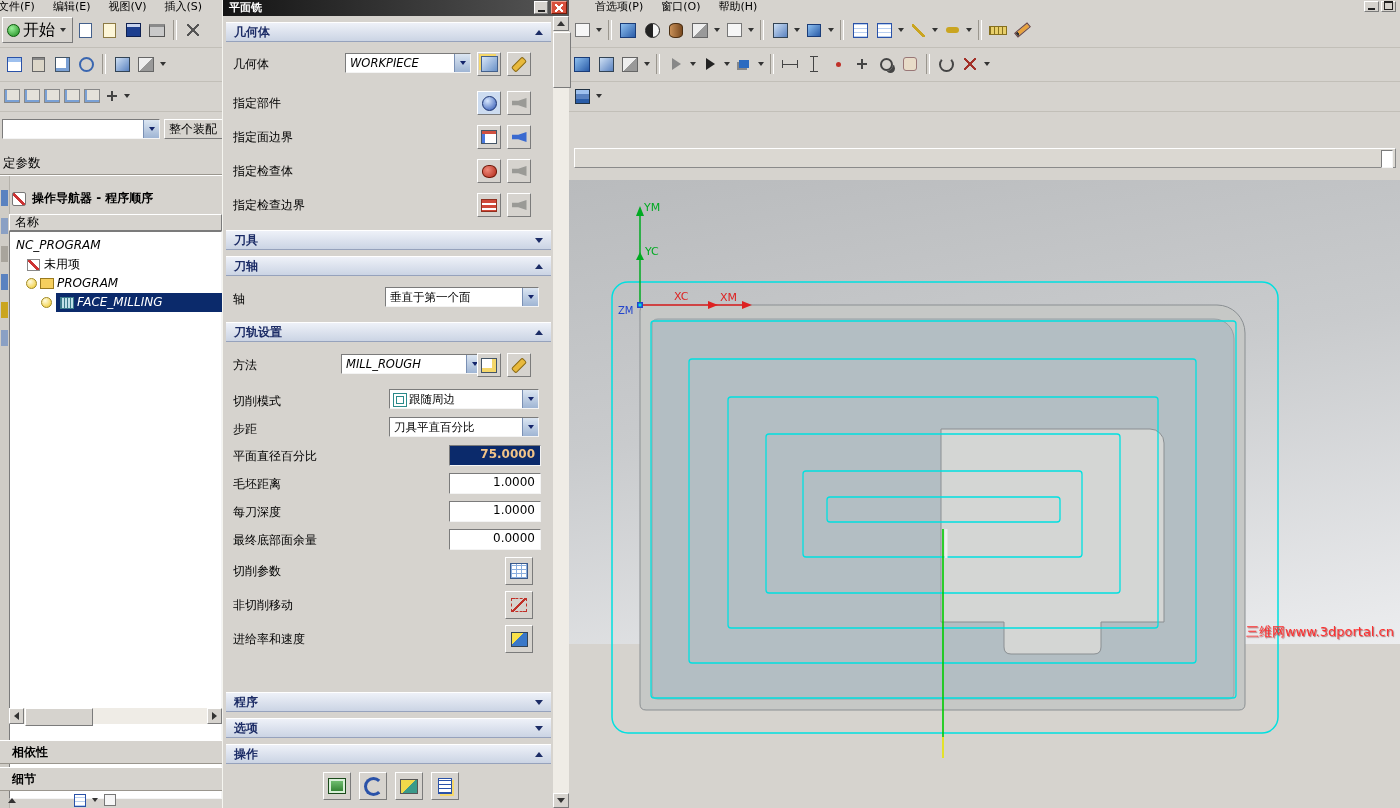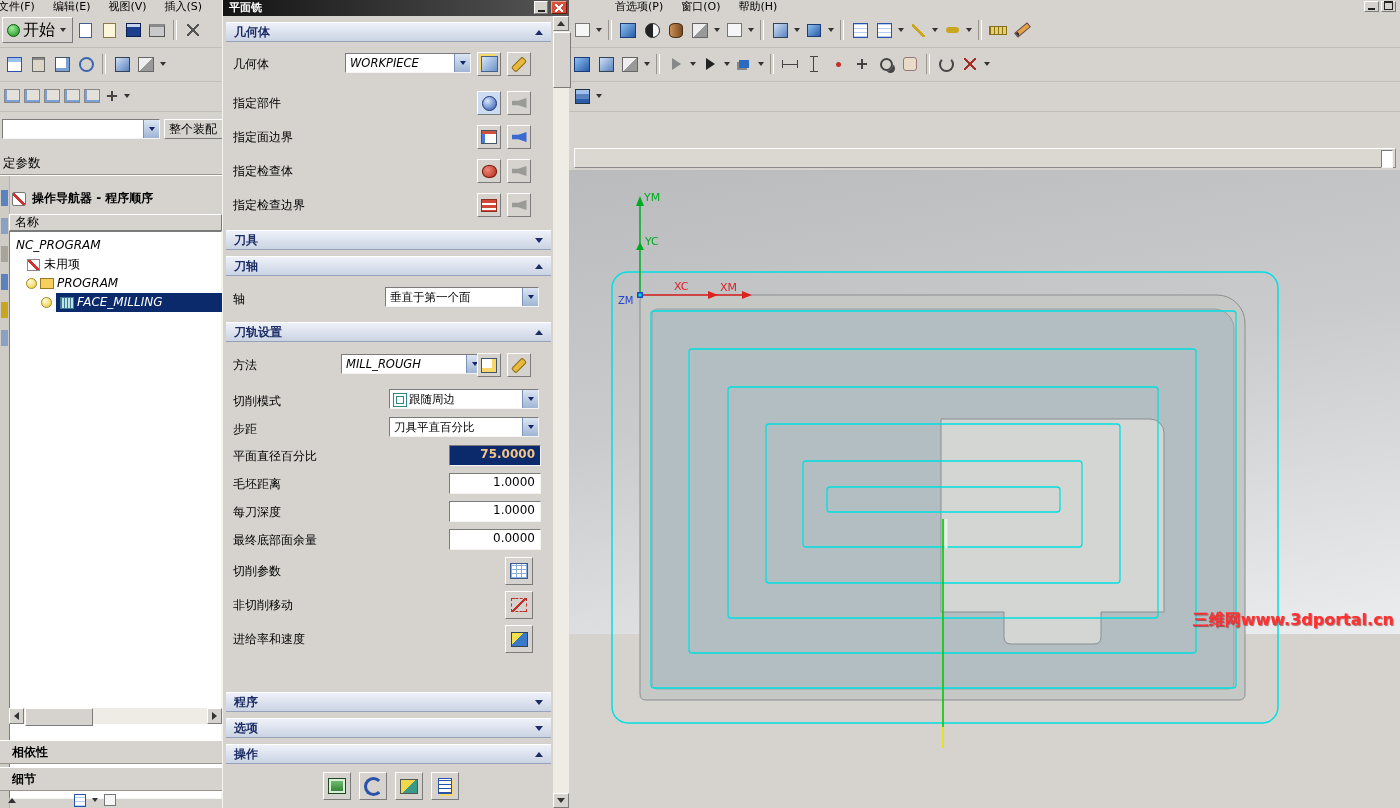--- a/index.html
+++ b/index.html
@@ -106,35 +106,35 @@
   .tlabel{position:absolute;top:0}
   .it{font-style:italic}
   .bulb{width:9px;height:9px;border-radius:50%;background:radial-gradient(circle at 35% 30%,#fffbe0,#f0c828);border:1px solid #a08820;display:inline-block}
   .folder{width:12px;height:9px;background:#f6cf5e;border:1px solid #9a7a1e;display:inline-block}
   .unusedi{width:11px;height:10px;background:#fff;border:1px solid #888;background-image:linear-gradient(45deg,transparent 42%,#c33 42% 58%,transparent 58%);display:inline-block}
   .opicon{width:12px;height:10px;background:#bfe0e8;border:1px solid #3a7a8a;background-image:repeating-linear-gradient(90deg,#3a7a8a 0 1px,transparent 1px 3px);display:inline-block}
   .navicon{width:12px;height:12px;background:#fff;border:1px solid #777;background-image:linear-gradient(45deg,transparent 40%,#c33 40% 55%,transparent 55%);border-radius:2px;display:inline-block}
   .panelbar{left:0;width:222px;height:24px;background:#d6d3ce;border-top:1px solid #fff;border-bottom:1px solid #9a968e;
             font-weight:bold;line-height:23px;padding-left:12px;box-sizing:border-box}
   
-  #vp{left:568px;top:170px;width:832px;height:464px;background:linear-gradient(170deg,#b9bbbd 0%,#c9cbcd 45%,#ecedef 100%)}
-  .wmark{color:#ff3030;font-weight:bold;font-size:16px;text-shadow:1px 1px 1px rgba(120,0,0,.55);white-space:nowrap}
+  #vp{left:568px;top:180px;width:832px;height:464px;background:linear-gradient(170deg,#b9bbbd 0%,#c9cbcd 45%,#ecedef 100%)}
+  .wmark{color:#ff3030;font-weight:normal;font-size:13px;text-shadow:1px 1px 1px rgba(120,0,0,.55);white-space:nowrap}
   .winbtn{width:15px;height:11px;background:#d6d3ce;border:1px solid;border-color:#fff #7b7b7b #7b7b7b #fff;display:flex;align-items:flex-end;justify-content:center;box-sizing:border-box}
   .minbar{width:7px;height:2px;background:#222;margin-bottom:1px}
   .maxbox{width:7px;height:6px;border:1px solid #222;border-top-width:2px;margin-bottom:1px}
   .promptbar{background:#dbd8d2;border:1px solid;border-color:#fff #8a8a8a #8a8a8a #fff;box-sizing:border-box}
 </style>
 </head>
 <body>
 
 <div class="abs menubar" style="left:0;top:0;width:222px">
   <span class="mi" style="margin-left:-11px">文件(F)</span><span class="mi">编辑(E)</span><span class="mi">视图(V)</span><span class="mi">插入(S)</span>
 </div>
 
-<div class="abs menubar" style="left:600px;top:0;width:748px">
+<div class="abs menubar" style="left:580px;top:0;width:748px">
   <span class="mi" style="margin-left:6px">首选项(P)</span><span class="mi">窗口(O)</span><span class="mi">帮助(H)</span>
 </div>
 <div class="abs winbtn" style="left:1364px;top:1px">
     <span class="minbar"></span>
   </div>
 <div class="abs winbtn" style="left:1381px;top:1px">
     <span class="maxbox"></span>
   </div>
 
 <div class="abs tbrow" style="left:0;top:13px;width:222px;height:34px">

